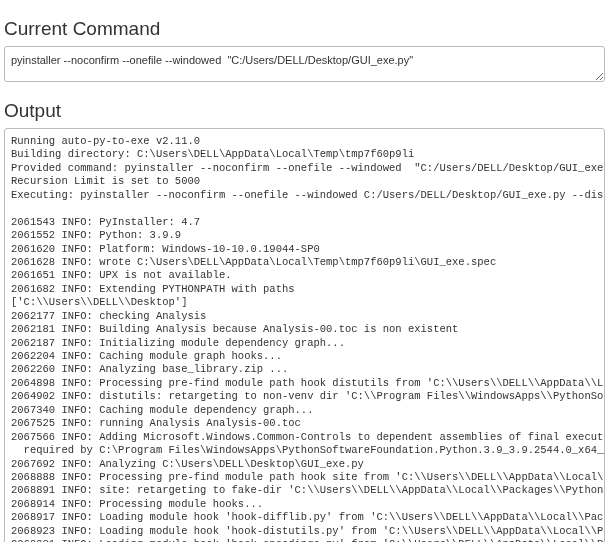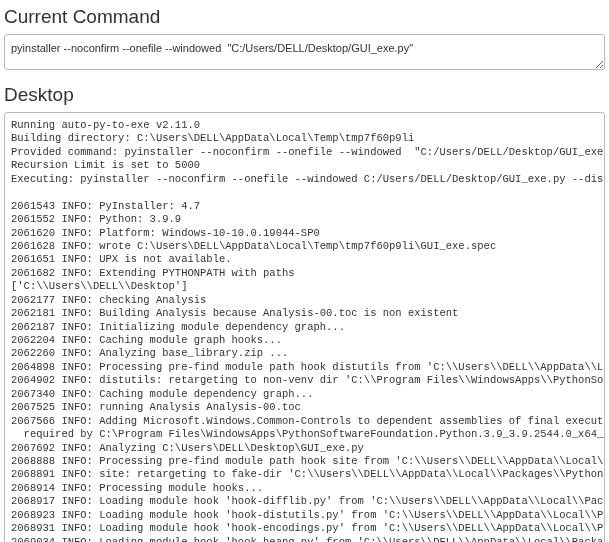--- a/index.html
+++ b/index.html
@@ -7,21 +7,21 @@
     font-family: Arial, Helvetica, sans-serif;
     background: #fff;
     width: 609px;
     padding: 4px;
   }
   .section-title {
     font-size: 19px;
     font-weight: 400;
     color: #333;
     margin-bottom: 6px;
-    margin-top: 2px;
+    margin-top: 14px;
   }
   .cmd-box {
     width: 100%;
     border: 1px solid #bbb;
     border-radius: 3px;
     font-family: Liberation Sans, sans-serif;
     font-size: 11px;
     padding: 6px 6px;
     resize: both;
     background: #fff;
@@ -48,21 +48,21 @@
 </style>
 </head>
 <body>
 
 <div>
   <div class="section-title">Current Command</div>
   <textarea class="cmd-box" readonly="" style="">pyinstaller --noconfirm --onefile --windowed  "C:/Users/DELL/Desktop/GUI_exe.py"</textarea>
 </div>
 
 <div class="output-section">
-  <div class="section-title">Desktop</div>
+  <div class="section-title">Output</div>
   <div class="output-box">Running auto-py-to-exe v2.11.0
 Building directory: C:\Users\DELL\AppData\Local\Temp\tmp7f60p9li
 Provided command: pyinstaller --noconfirm --onefile --windowed  "C:/Users/DELL/Desktop/GUI_exe.py"
 Recursion Limit is set to 5000
 Executing: pyinstaller --noconfirm --onefile --windowed C:/Users/DELL/Desktop/GUI_exe.py --distpath C:\Users\
 
 2061543 INFO: PyInstaller: 4.7
 2061552 INFO: Python: 3.9.9
 2061620 INFO: Platform: Windows-10-10.0.19044-SP0
 2061628 INFO: wrote C:\Users\DELL\AppData\Local\Temp\tmp7f60p9li\GUI_exe.spec

